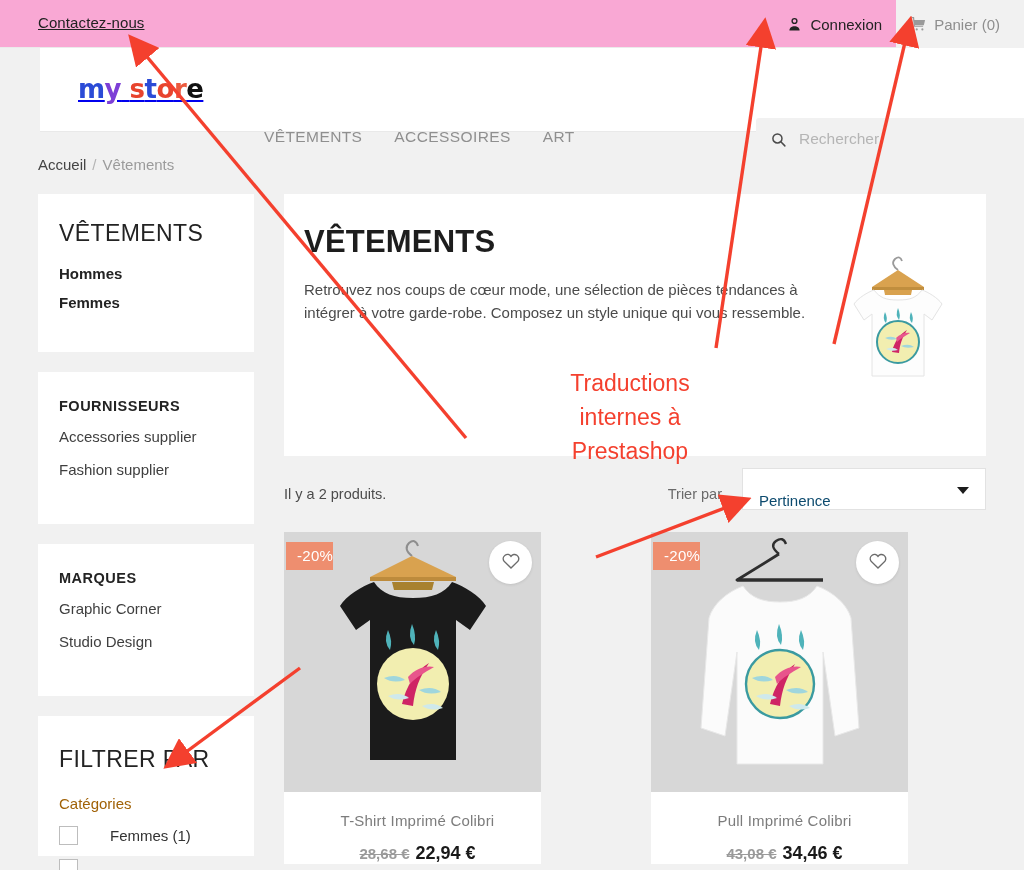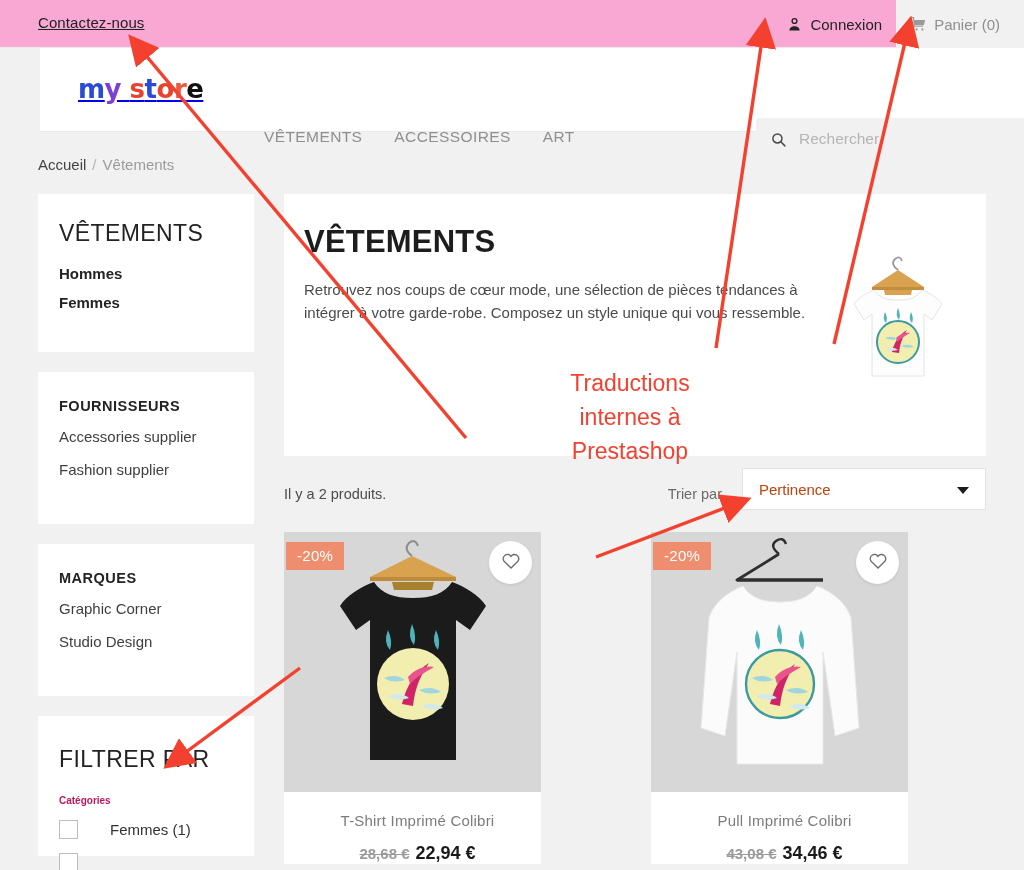--- a/index.html
+++ b/index.html
@@ -101,21 +101,21 @@
   .side-link-b {
     font-size: 15px; color: #232323; font-weight: 700;
     margin-bottom: 12px; display: block; text-decoration: none;
   }
   .side-link {
     font-size: 15px; color: #3f3f3f; display: block;
     margin-bottom: 16px; text-decoration: none;
   }
   .side-link:last-child, .side-link-b:last-child { margin-bottom: 0; }
   .filter-block { padding: 30px 20px 20px 21px; }
-  .filter-sub { font-size: 10px; font-weight: 700; color: #be185d; margin: 22px 0 14px 0; }
+  .filter-sub { font-size: 15px; font-weight: 400; color: #a16207; margin: 22px 0 14px 0; }
   .cb-row { display: flex; align-items: center; gap: 32px; margin-bottom: 14px; }
   .cb {
     width: 19px; height: 19px; border: 1px solid #bdbdbd;
     background: #fff; flex: none;
   }
   .cb-lbl { font-size: 15px; color: #333333; }
 
   
   .main { position: absolute; left: 284px; top: 194px; width: 702px; }
   .cat-header {
@@ -135,38 +135,38 @@
   
   .sortrow {
     position: relative; height: 74px; margin-top: 2px;
     display: flex; align-items: center;
   }
   .count { position: absolute; left: 0px; top: 28px; font-size: 14.5px; color: #4b4b4b; }
   .sort-lbl { position: absolute; right: 264px; top: 28px; font-size: 14.5px; color: #6a6a6a; }
   .sort-sel {
     position: absolute; right: 0px; top: 10px; width: 244px; height: 42px;
     background: #fff; border: 1px solid #e2e2e2;
-    display: flex; align-items: center; padding: 0 16px;
-    font-size: 15px; color: #c2410c;
+    display: flex; align-items: flex-end; padding: 0 16px;
+    font-size: 15px; color: #0c4a6e;
   }
   .caret { position: absolute; right: 16px; top: 18px;
     width: 0; height: 0; border-left: 6px solid transparent;
     border-right: 6px solid transparent; border-top: 7px solid #1c1c1c; }
 
   
   .grid { display: flex; gap: 110px; margin-top: 0px; }
   .card { width: 257px; background: #ffffff; position: relative; }
   .card-imgwrap {
     position: relative; width: 257px; height: 260px;
     background: #d7d7d7; overflow: hidden;
   }
   .badge {
     position: absolute; left: 2px; top: 10px;
     background: #ee8e6f; color: #ffffff;
-    font-size: 15px; padding: 5px 11px 6px 11px;
+    font-size: 15px; padding: 5px 0 6px 11px;
     letter-spacing: .3px;
   }
   .fav {
     position: absolute; right: 9px; top: 9px;
     width: 43px; height: 43px; border-radius: 50%;
     background: #ffffff; display: flex; align-items: center; justify-content: center;
     box-shadow: 0 1px 3px rgba(0,0,0,.10);
   }
   .card-body { padding: 20px 10px 0 20px; text-align: center; }
   .p-name { font-size: 15px; color: #7c7c7c; margin-bottom: 14px; letter-spacing: .2px; }

